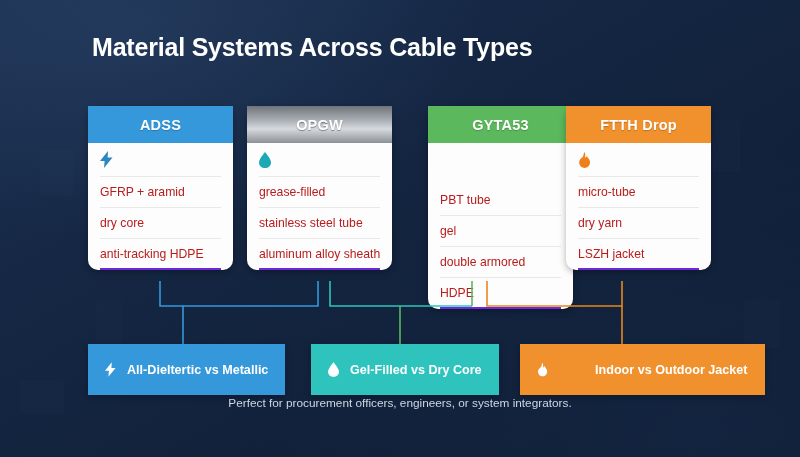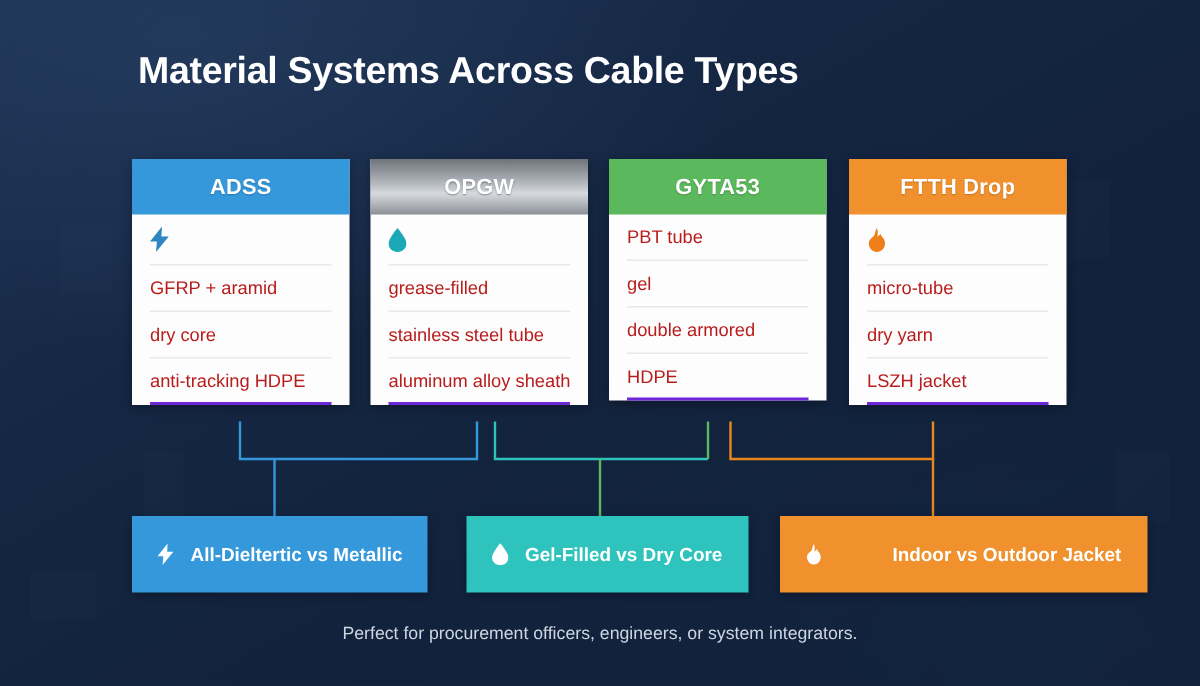--- a/index.html
+++ b/index.html
@@ -38,20 +38,21 @@
 
   
   .card {
     position: absolute;
     top: 106px;
     width: 145px;
     background: #fdfdfd;
     box-shadow: 0 2px 7px rgba(0,0,0,0.30);
     display: flex;
     flex-direction: column;
+    border-radius: 10px;
   }
   .card-head {
     height: 37px;
     display: flex;
     align-items: center;
     justify-content: center;
     color: #ffffff;
     font-size: 14.5px;
     font-weight: bold;
     letter-spacing: 0.2px;
@@ -91,21 +92,21 @@
     font-size: 12.6px;
     font-weight: bold;
     white-space: nowrap;
     box-shadow: 0 2px 6px rgba(0,0,0,0.28);
   }
   .badge .ic { display: inline-flex; }
 
   
   #footer {
     position: absolute;
-    left: 0; right: 0; top: 415px;
+    left: 0; right: 0; top: 396px;
     text-align: center;
     font-size: 11.8px;
     color: #cdd6e2;
   }
 </style>
 </head>
 <body>
 
 <div id="stage">
 
@@ -143,21 +144,21 @@
               <path d="M6 0C6 0 0 7 0 10.4 0 13.5 2.7 16 6 16s6-2.5 6-5.6C12 7 6 0 6 0z" fill="#1aa9b5"></path>
             </svg>
         </span>
       </div>
       <div class="row">grease-filled</div>
       <div class="row">stainless steel tube</div>
       <div class="row">aluminum alloy sheath</div>
     </div>
   </div>
 
-  <div class="card" id="card-gyta53" style="left:406px;">
+  <div class="card" id="card-gyta53" style="left:428px;gap:42px;">
     <div class="card-head" style="background:#5cb85c;">GYTA53</div>
     <div class="card-body">
       <div class="row">PBT tube</div>
       <div class="row">gel</div>
       <div class="row">double armored</div>
       <div class="row">HDPE</div>
     </div>
   </div>
 
   <div class="card" id="card-ftth" style="left:566px;">

